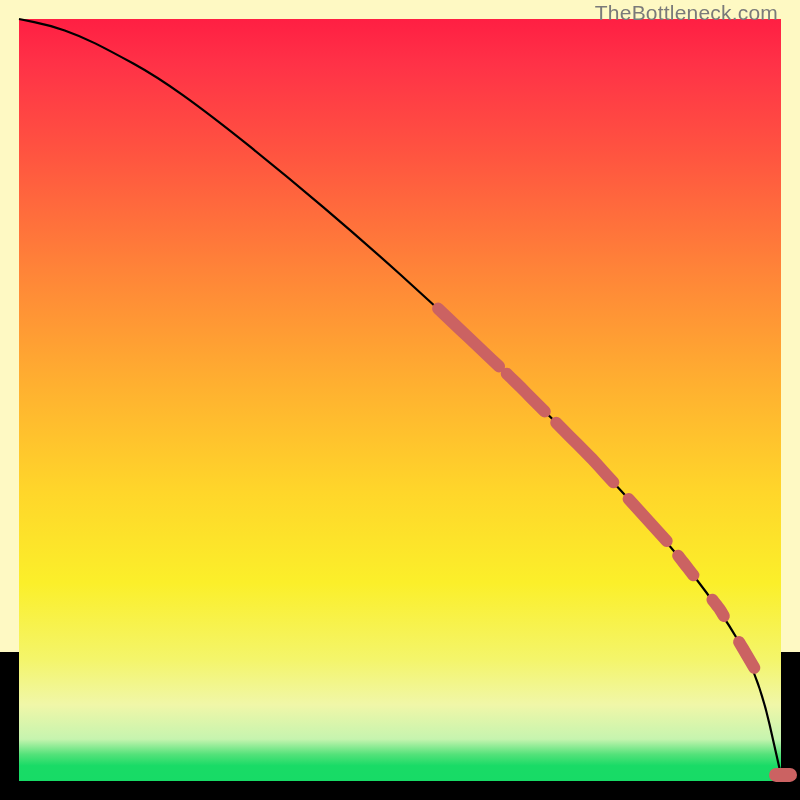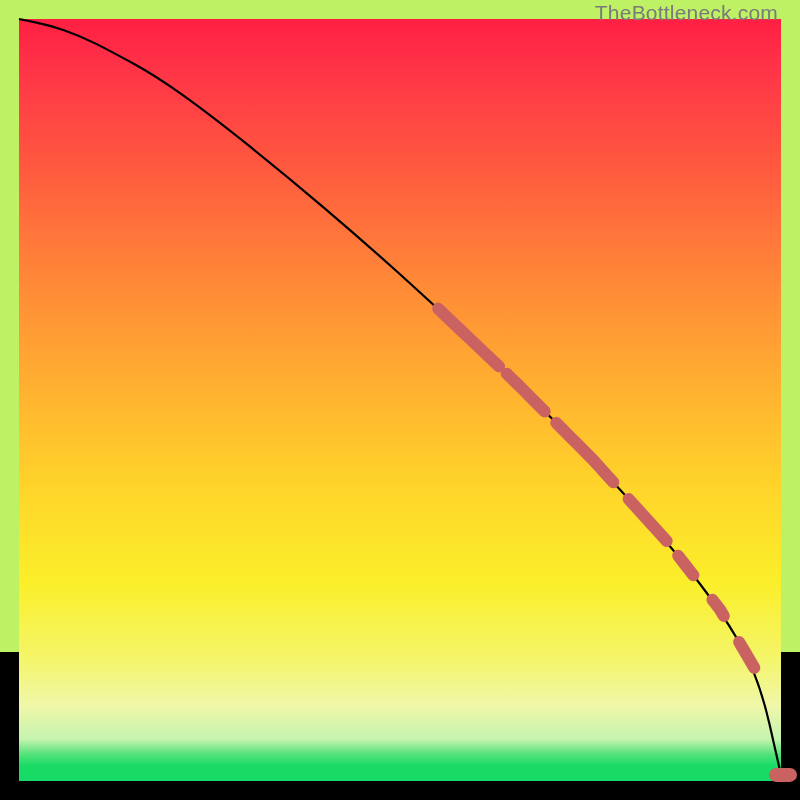--- a/index.html
+++ b/index.html
@@ -8,21 +8,21 @@
     width: 800px;
     height: 800px;
     overflow: hidden;
     background: #000;
     font-family: Arial, Helvetica, sans-serif;
   }
   .chart-container {
     position: relative;
     width: 800px;
     height: 652px;
-    background: #bef264;
+    background: #fef9c3;
     text-decoration: underline;
   }
   .plot-area {
     position: absolute;
     left: 19px;
     top: 19px;
     width: 762px;
     height: 762px;
     
     background: linear-gradient(

